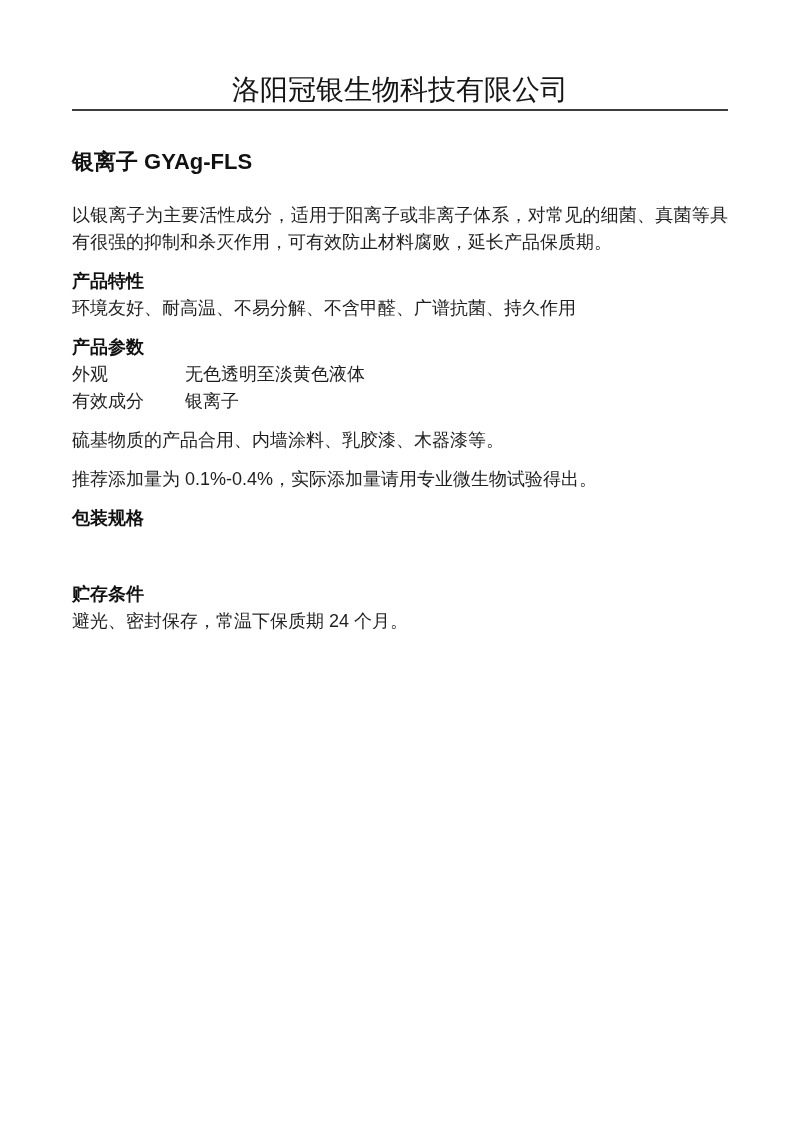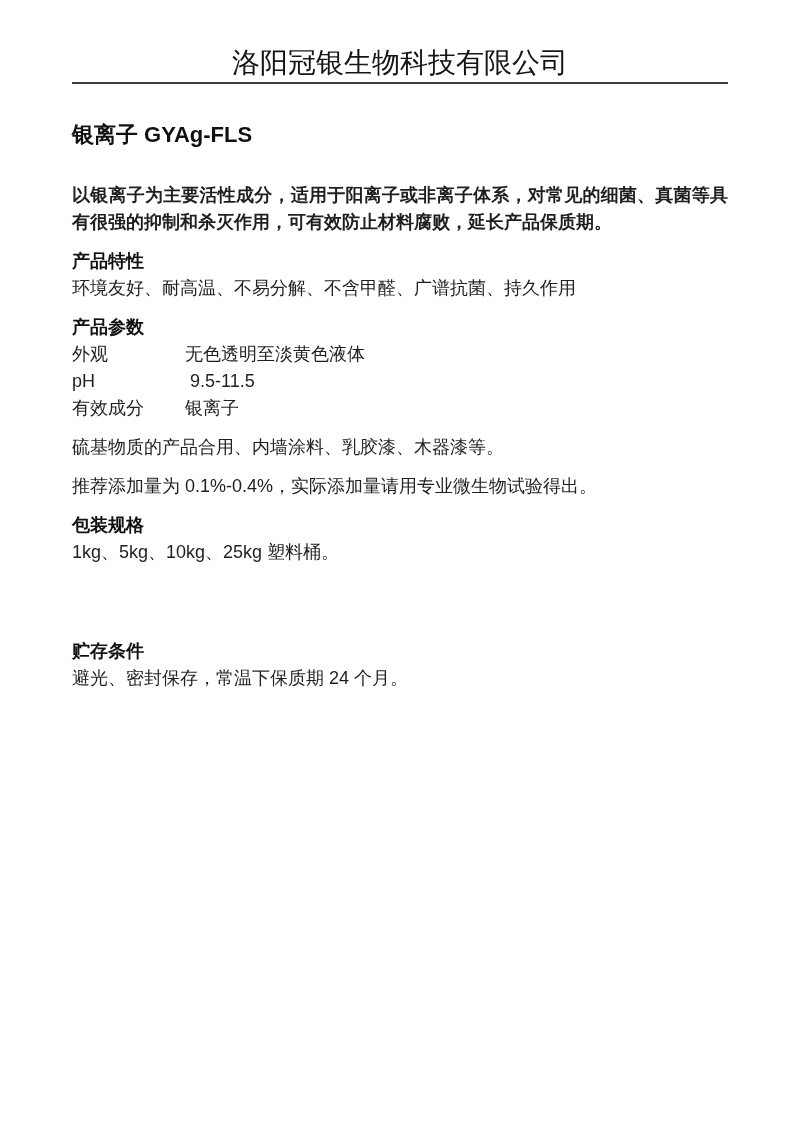--- a/index.html
+++ b/index.html
@@ -6,21 +6,21 @@
   html, body { background: #ffffff; }
   body {
     width: 800px;
     font-family: "Liberation Sans", sans-serif;
     color: #1f1f1f;
   }
   .page {
     width: 800px;
     height: 1130px;
     background: #ffffff;
-    padding: 44px 72px 0 72px;
+    padding: 71px 72px 0 72px;
     overflow: hidden;
   }
   .doc-header {
     text-align: center;
     border-bottom: 2px solid #3d3d3d;
   }
   .company {
     font-family: "Liberation Serif", serif;
     font-size: 28px;
     line-height: 38px;
@@ -28,29 +28,29 @@
     color: #151515;
   }
   .title {
     margin-top: 36px;
     text-align: left;
     font-size: 22px;
     line-height: 30px;
     font-weight: 700;
     color: #111111;
   }
-  .intro { margin-top: 32px; font-weight: bold; }
+  .intro { margin-top: 25px; }
   p.body-text, .param-row, .note-item {
     font-size: 18px;
     line-height: 27px;
     text-align: justify;
     color: #1f1f1f;
   }
   .section { margin-top: 12px; }
-  .section.storage { margin-top: 72px; }
+  .section.storage { margin-top: 49px; }
   .section h2 {
     font-size: 18px;
     line-height: 27px;
     font-weight: 700;
     color: #111111;
   }
   .param-row { display: flex; }
   .param-label { width: 113px; flex: 0 0 113px; }
   .param-value { white-space: pre-wrap; }
 </style>
@@ -72,40 +72,35 @@
     <p class="body-text">环境友好、耐高温、不易分解、不含甲醛、广谱抗菌、持久作用</p>
   </section>
 
   <section class="section">
     <h2>产品参数</h2>
     <div class="param-row">
       <span class="param-label">外观</span>
       <span class="param-value">无色透明至淡黄色液体</span>
     </div>
     <div class="param-row">
-      <span class="param-label">pH</span>
-      <span class="param-value"> 9.5-11.5</span>
-    </div>
-    <div class="param-row">
       <span class="param-label">有效成分</span>
       <span class="param-value">银离子</span>
     </div>
   </section>
 
   <section class="section">
     <p class="body-text">硫基物质的产品合用、内墙涂料、乳胶漆、木器漆等。</p>
   </section>
 
   <section class="section">
     <p class="body-text">推荐添加量为 0.1%-0.4%，实际添加量请用专业微生物试验得出。</p>
   </section>
 
   <section class="section">
     <h2>包装规格</h2>
-    <p class="body-text">1kg、5kg、10kg、25kg 塑料桶。</p>
   </section>
 
 
   <section class="section storage">
     <h2>贮存条件</h2>
     <p class="body-text">避光、密封保存，常温下保质期 24 个月。</p>
   </section>
 
 </div>
 

